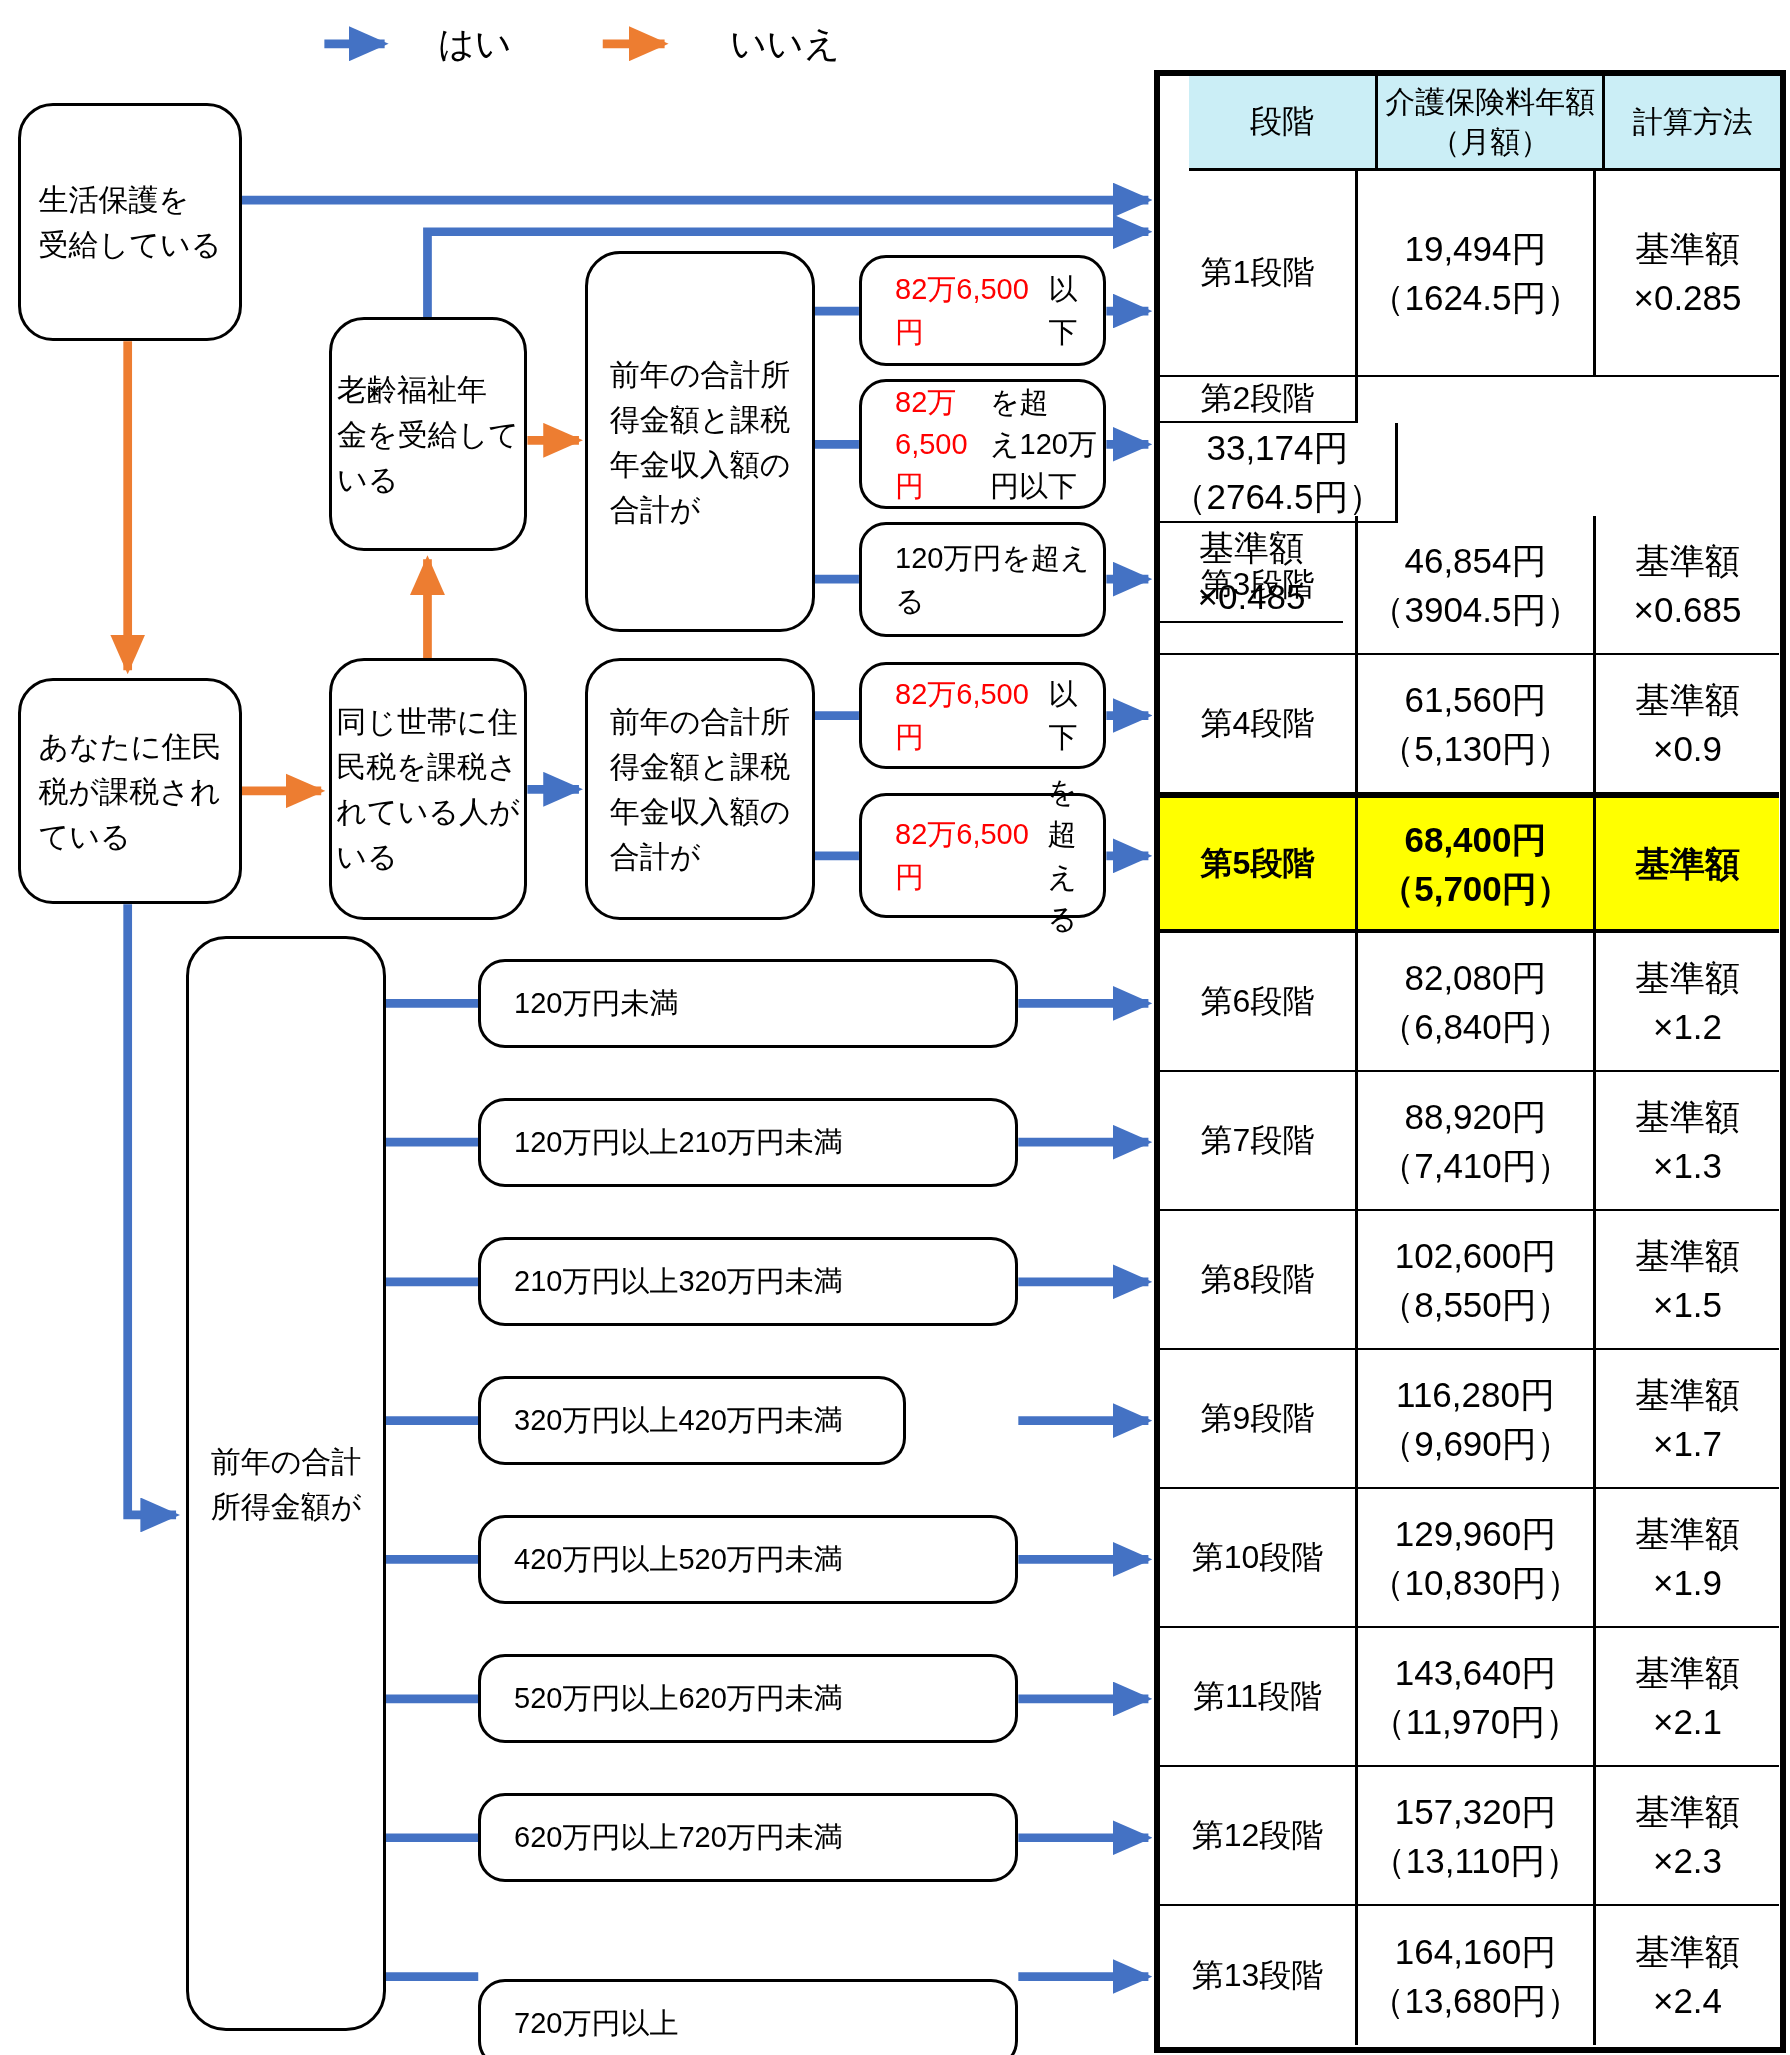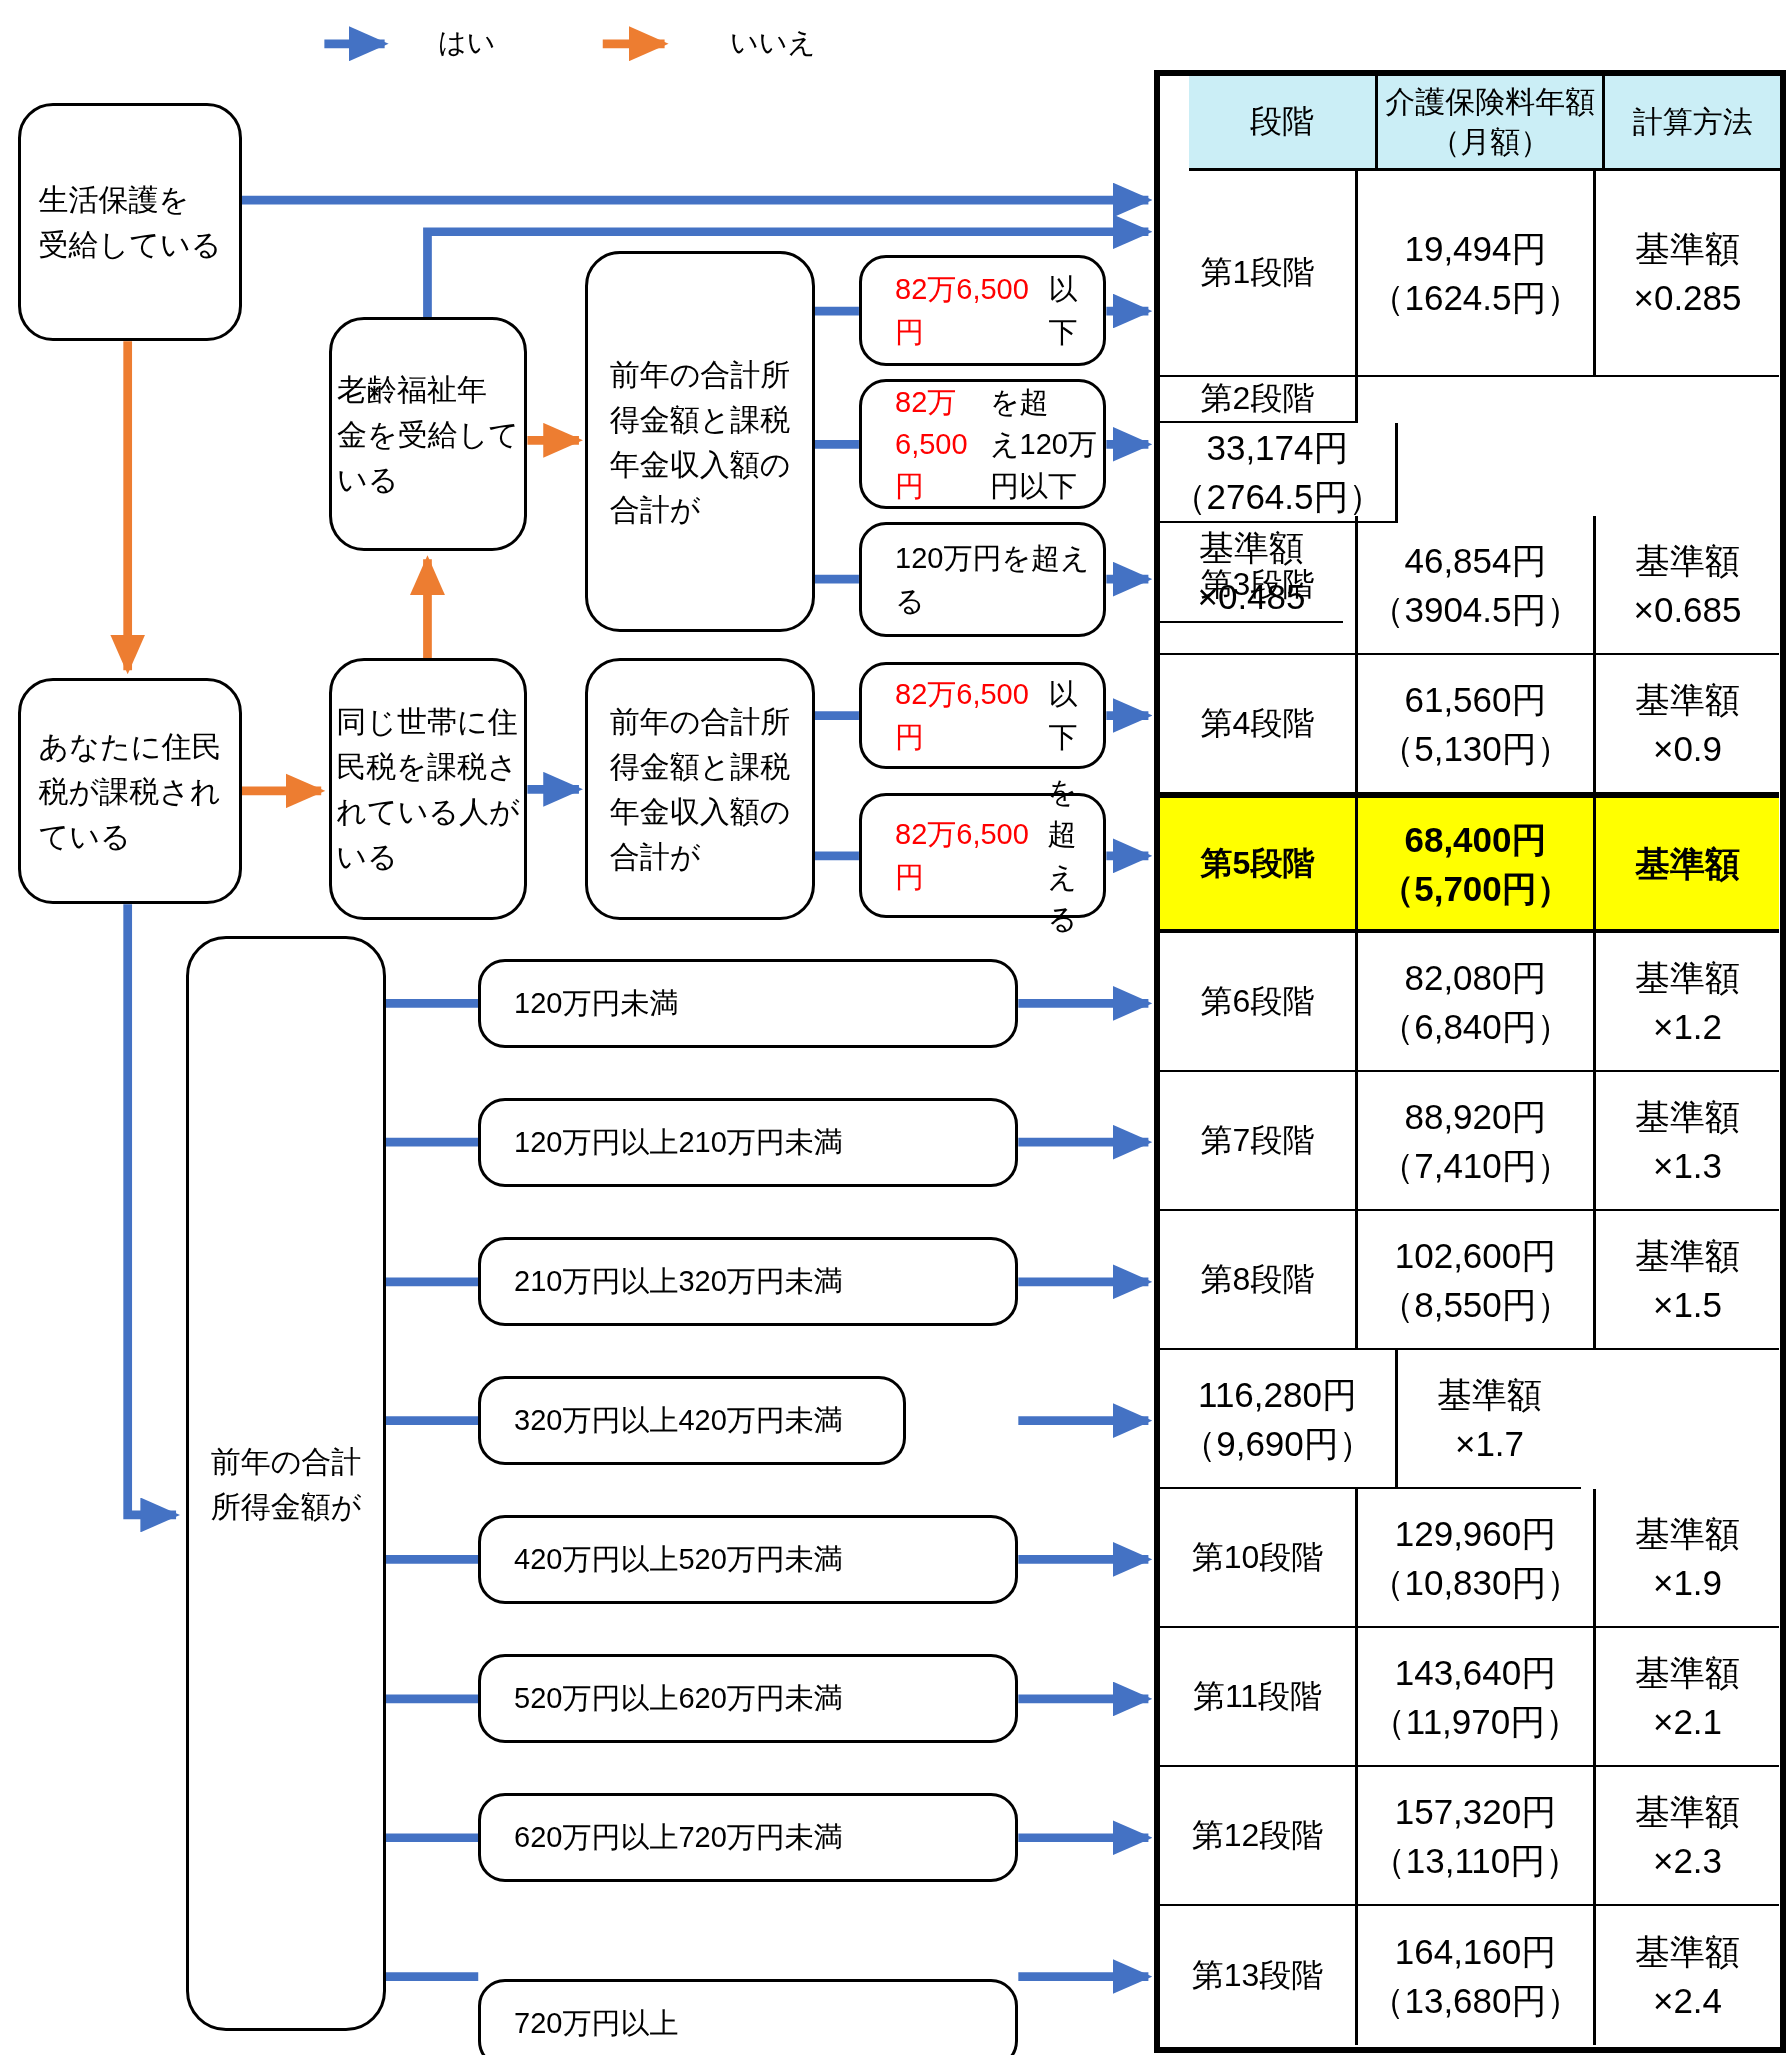--- a/index.html
+++ b/index.html
@@ -14,21 +14,21 @@
   #canvas{position:relative;width:1790px;height:2056px;background:#fff;overflow:hidden;}
 
   
   #arrow-layer{position:absolute;left:0;top:0;z-index:1;}
   .ln-blue{stroke:var(--blue);stroke-width:11;fill:none;}
   .ln-orange{stroke:var(--orange);stroke-width:11;fill:none;}
   .mk-blue{fill:var(--blue);}
   .mk-orange{fill:var(--orange);}
 
   
-  .legend-label{position:absolute;font-size:28px;line-height:1;z-index:2;}
+  .legend-label{position:absolute;font-size:36px;line-height:1;z-index:2;font-family:Liberation Mono, monospace;}
   #legend-yes{left:438px;top:28.6px;}
   #legend-no{left:730px;top:28.6px;}
 
   
   .fbox{position:absolute;border:3.2px solid #000;border-radius:35px;background:#fff;
         display:flex;align-items:center;justify-content:center;z-index:2;
         font-size:30px;line-height:1.5;white-space:pre-line;text-align:left;box-sizing:border-box;}
   #box-seikatsu{left:18px;top:103px;width:224px;height:238px;}
   #box-anata{left:18px;top:678px;width:224px;height:226px;}
   #box-rorei{left:329px;top:317px;width:198px;height:234px;}
@@ -230,20 +230,21 @@
 ×1.3</div>
       </div>
       <div class="trow " style="height: 139px;">
         <div class="tcell c0">第8段階</div>
         <div class="tcell c1">102,600円
 （8,550円）</div>
         <div class="tcell c2">基準額
 ×1.5</div>
       </div>
       <div class="trow " style="height: 139px;">
+        <div class="tcell c0">第9段階</div>
         <div class="tcell c1">116,280円
 （9,690円）</div>
         <div class="tcell c2">基準額
 ×1.7</div>
       </div>
       <div class="trow " style="height: 139px;">
         <div class="tcell c0">第10段階</div>
         <div class="tcell c1">129,960円
 （10,830円）</div>
         <div class="tcell c2">基準額

